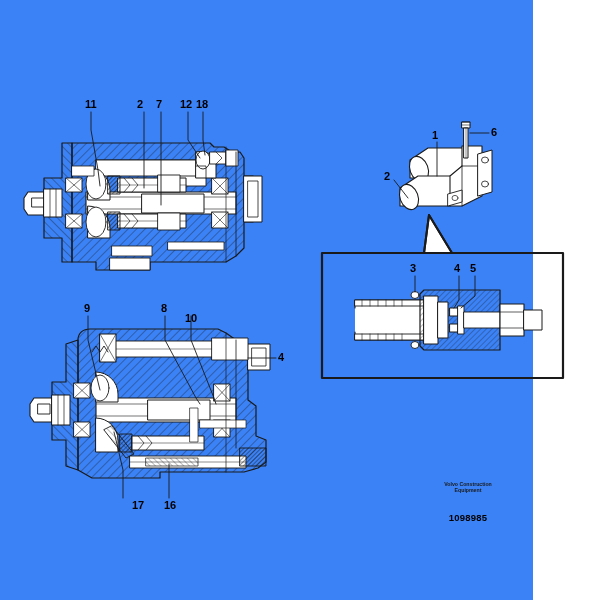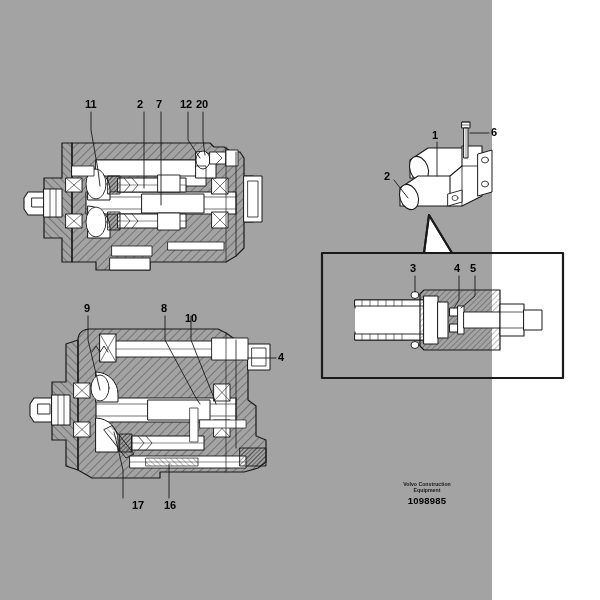--- a/index.html
+++ b/index.html
@@ -4,21 +4,21 @@
 <title>Parts Diagram</title>
 <style>
   html,body{margin:0;padding:0;background:#ffffff;}
   body{
     width:600px;height:600px;
     font-family:"Liberation Sans",sans-serif;
     color:#000;
     overflow:hidden;
     position:relative;
   }
-  #sheet{position:relative;width:492px;height:600px;background:#a3a3a3;}
+  #sheet{position:relative;width:533px;height:600px;background:#3b82f6;}
   #sheet svg{position:absolute;left:0;top:0;}
   .callout{
     position:absolute;
     font-family:"Liberation Sans",sans-serif;
     font-size:11px;
     font-weight:bold;
     color:#000;
     line-height:11px;
     white-space:nowrap;
   }
@@ -35,21 +35,21 @@
     line-height:6.2px;
     font-weight:bold;
     color:#1a1a1a;
   }
   #footer .docnum{
     font-family:"Liberation Sans",sans-serif;
     font-size:9.5px;
     font-weight:bold;
     letter-spacing:.2px;
     color:#000;
-    margin-top:2px;
+    margin-top:19px;
   }
 </style>
 </head>
 <body>
 
 <div id="sheet">
 
 <svg width="600" height="600" viewBox="0 0 600 600">
   <defs>
     <pattern id="hatchR" width="6" height="6" patternTransform="rotate(45)" patternUnits="userSpaceOnUse">
@@ -307,21 +307,21 @@
     </g>
   </g>
 
   </g>
 </svg>
 
 <div class="callout" style="left:85px;top:99px;">11</div>
 <div class="callout" style="left:137px;top:99px;">2</div>
 <div class="callout" style="left:156px;top:99px;">7</div>
 <div class="callout" style="left:180px;top:99px;">12</div>
-<div class="callout" style="left:196px;top:99px;">20</div>
+<div class="callout" style="left:196px;top:99px;">18</div>
 
 <div class="callout" style="left:84px;top:303px;">9</div>
 <div class="callout" style="left:161px;top:303px;">8</div>
 <div class="callout" style="left:185px;top:303px;margin-top:10px;">10</div>
 <div class="callout" style="left:278px;top:352px;">4</div>
 <div class="callout" style="left:132px;top:500px;">17</div>
 <div class="callout" style="left:164px;top:500px;">16</div>
 
 <div class="callout" style="left:432px;top:130px;">1</div>
 <div class="callout" style="left:384px;top:171px;">2</div>

